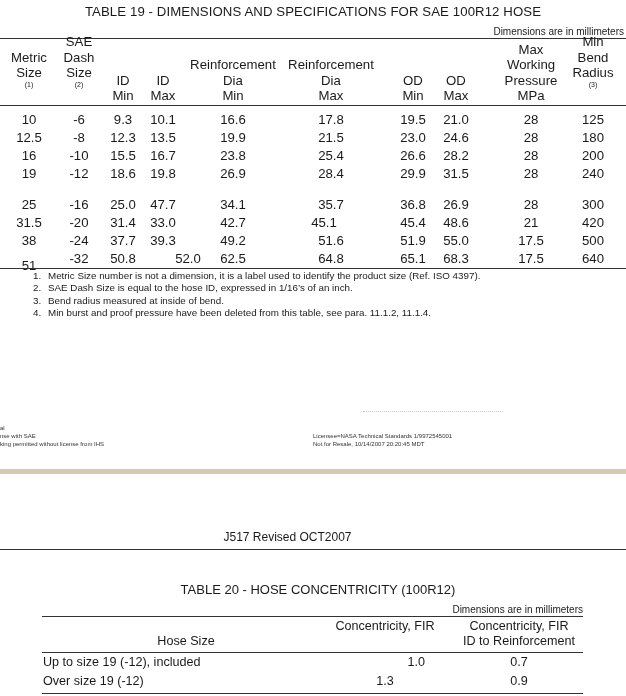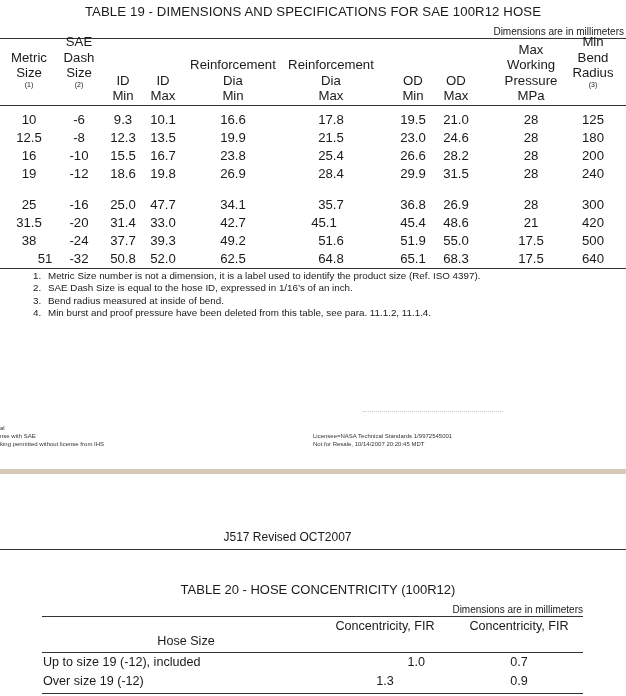--- a/index.html
+++ b/index.html
@@ -169,24 +169,24 @@
       <div class="cell" style="left: 93px; width: 60px; top: 233px;">37.7</div>
       <div class="cell" style="left: 133px; width: 60px; top: 233px;">39.3</div>
       <div class="cell" style="left: 203px; width: 60px; top: 233px;">49.2</div>
       <div class="cell" style="left: 301px; width: 60px; top: 233px;">51.6</div>
       <div class="cell" style="left: 383px; width: 60px; top: 233px;">51.9</div>
       <div class="cell" style="left: 426px; width: 60px; top: 233px;">55.0</div>
       <div class="cell" style="left: 501px; width: 60px; top: 233px;">17.5</div>
       <div class="cell" style="left: 563px; width: 60px; top: 233px;">500</div>
     </div>
     <div>
-      <div class="cell" style="left: -1px; width: 60px; top: 251px; padding-left: 16px;">51</div>
+      <div class="cell" style="left: -1px; width: 60px; top: 258px;">51</div>
       <div class="cell" style="left: 49px; width: 60px; top: 251px;">-32</div>
       <div class="cell" style="left: 93px; width: 60px; top: 251px;">50.8</div>
-      <div class="cell" style="left: 133px; width: 60px; top: 251px;">52.0</div>
+      <div class="cell" style="left: 133px; width: 60px; top: 251px; padding-left: 25px;">52.0</div>
       <div class="cell" style="left: 203px; width: 60px; top: 251px;">62.5</div>
       <div class="cell" style="left: 301px; width: 60px; top: 251px;">64.8</div>
       <div class="cell" style="left: 383px; width: 60px; top: 251px;">65.1</div>
       <div class="cell" style="left: 426px; width: 60px; top: 251px;">68.3</div>
       <div class="cell" style="left: 501px; width: 60px; top: 251px;">17.5</div>
       <div class="cell" style="left: 563px; width: 60px; top: 251px;">640</div>
     </div>
   </div>
 <div class="hline" style="left:0; width:626px; top:268px;"></div>
 
@@ -218,20 +218,21 @@
 <div class="hline" style="left:42px; width:541px; top:616px;"></div>
 <div id="t20-header">
     <div class="t20-cell" style="text-align: center; left: 106px; width: 160px; top: 634px;">
       <div>Hose Size</div>
     </div>
     <div class="t20-cell" style="text-align: center; left: 305px; width: 160px; top: 619px;">
       <div>Concentricity, FIR</div>
     </div>
     <div class="t20-cell" style="text-align: center; left: 439px; width: 160px; top: 619px;">
       <div>Concentricity, FIR</div>
+      <div>ID to Reinforcement</div>
     </div>
   </div>
 <div class="hline" style="left:42px; width:541px; top:652px;"></div>
 <div id="t20-body">
     <div>
       <div class="t20-cell" style="top: 655px; left: 43px; text-align: left;">Up to size 19 (-12), included</div>
       <div class="t20-cell" style="top: 655px; left: 345px; width: 80px; text-align: right;">1.0</div>
       <div class="t20-cell" style="top: 655px; left: 479px; width: 80px; text-align: center;">0.7</div>
     </div>
     <div>

